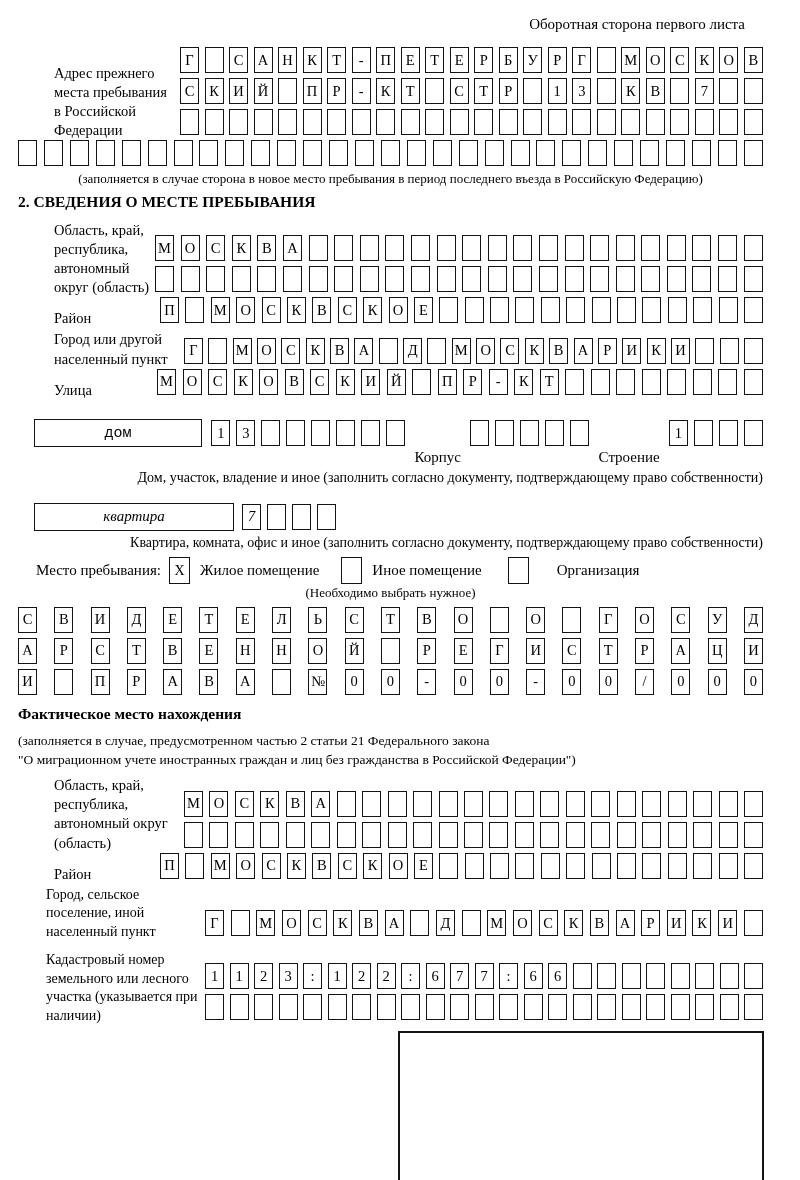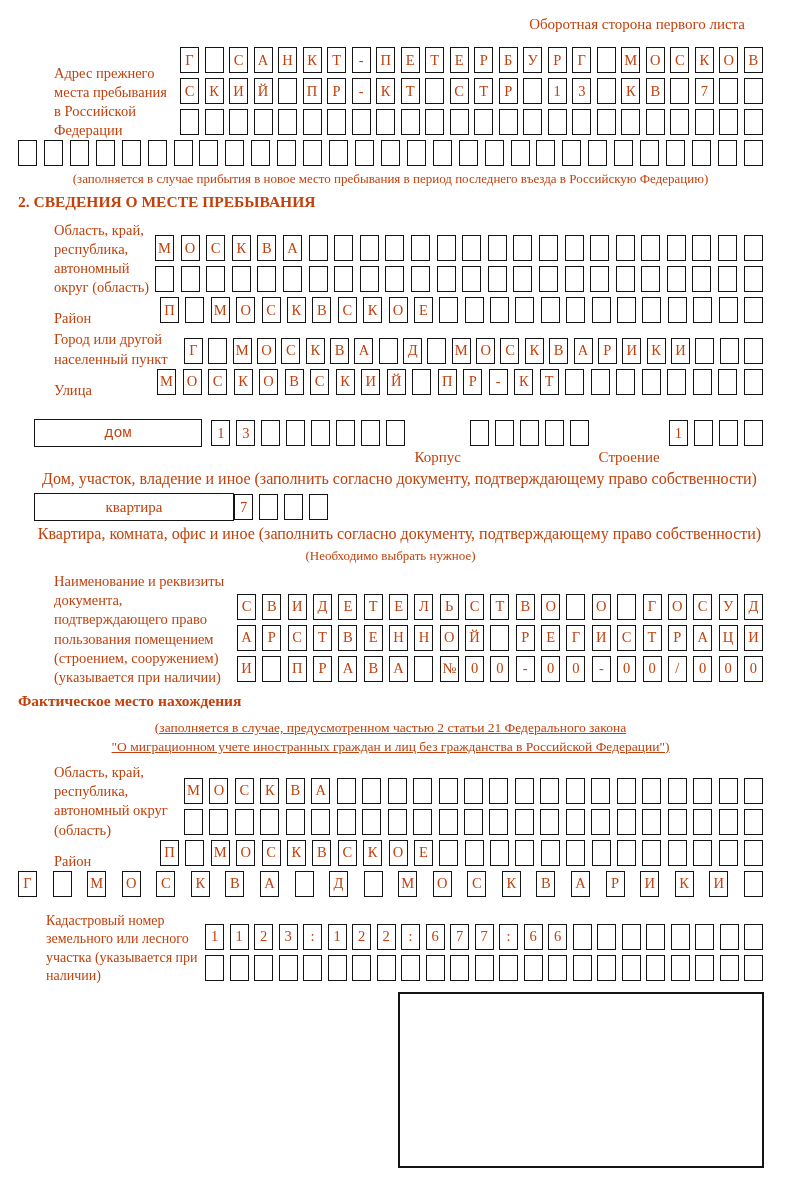--- a/index.html
+++ b/index.html
@@ -2,50 +2,50 @@
 <html><head>
 <meta charset="utf-8">
 <style>
   html,body{margin:0;padding:0;background:#fff;}
   .form{
     position:relative;
     width:800px;height:1180px;
     box-sizing:border-box;
     padding:12px 37px 0 18px;
     font-family:"Liberation Serif","DejaVu Serif",serif;
-    color:#c2410c;background:#fff;
+    color:#000000;background:#fff;
     overflow:hidden;
   }
   .corner{text-align:right;font-size:15px;margin:4px 18px 14px 0;}
   .frow{display:flex;align-items:flex-end;}
   .flabel{box-sizing:border-box;padding:2px 4px 0 36px;font-size:14.5px;line-height:1.32;flex:0 0 auto;}
   .w162{flex-basis:162px}.w137{flex-basis:137px}.w142{flex-basis:142px}
   .w166{flex-basis:166px}.w139{flex-basis:139px}.w219{flex-basis:219px}
   .w187{flex-basis:187px}
   .fs14{font-size:14px;padding-left:28px;}
   .rowscol{flex:1 1 auto;min-width:0;}
   .cells{display:flex;justify-content:space-between;margin-bottom:5px;}
   .cell{box-sizing:border-box;flex:0 0 19px;width:19px;height:26px;border:1.6px solid #141414;
         display:flex;align-items:center;justify-content:center;font-size:14.5px;background:#fff;}
   .cellgroup{display:flex;gap:6px;}
   .note{font-size:13px;text-align:center;margin:1px 0 5px 0;line-height:1.3;}
-  .note-left{font-size:16px;text-align:center;margin:1px 0 3px 18px;line-height:1.3;}
+  .note-left{font-size:14px;text-align:right;margin:1px 0 3px 18px;line-height:1.3;}
   .sect-title{font-size:15.5px;font-weight:bold;margin:5px 0 8px 0;}
   .house-row{display:flex;align-items:center;justify-content:space-between;margin:1px 0 3px 16px;}
   .widebox{box-sizing:border-box;border:1.6px solid #141414;height:28px;display:flex;
            align-items:center;justify-content:center;font-size:15px;background:#fff;}
   .dombox{width:168px;font-family:Liberation Mono, monospace;}
   .aptbox{width:200px;}
   .inline-label{font-size:15px;white-space:nowrap;margin-top:48px;}
-  .apt-row{display:flex;align-items:center;margin:4px 0 3px 16px;}
+  .apt-row{display:flex;align-items:center;gap:8px;margin:16px 0 3px 16px;font-style:italic;}
   .stay-row{display:flex;align-items:center;font-size:15px;margin:5px 0 1px 18px;}
   .checkbox{box-sizing:border-box;width:21px;height:27px;border:1.6px solid #141414;display:flex;
             align-items:center;justify-content:center;font-size:14px;flex:0 0 auto;background:#fff;}
   .mL8{margin-left:8px}.mL10{margin-left:10px}.mL22{margin-left:22px}.mL26{margin-left:26px}.mL28{margin-left:28px}
-  .fact-note{font-size:13.5px;text-align:center;line-height:1.42;margin:0;text-decoration:underline;}
+  .fact-note{font-size:13.5px;line-height:1.42;margin:0;}
   .mt22{margin-top:22px;}
   .stampbox{width:362px;height:172px;border:2px solid #141414;margin:6px 0 0 380px;background:#fff;}
   .mb2{margin-bottom:2px;}
 </style>
 </head>
 <body>
 
 <div class="form">
 
   <div class="corner">Оборотная сторона первого листа</div>
@@ -157,21 +157,21 @@
       <span class="cell"></span>
       <span class="cell"></span>
       <span class="cell"></span>
       <span class="cell"></span>
       <span class="cell"></span>
       <span class="cell"></span>
       <span class="cell"></span>
       <span class="cell"></span>
       <span class="cell"></span>
     </div>
-  <div class="note">(заполняется в случае прибытия в новое место пребывания в период последнего въезда в Российскую Федерацию)</div>
+  <div class="note">(заполняется в случае сторона в новое место пребывания в период последнего въезда в Российскую Федерацию)</div>
 
   <div class="sect-title">2. СВЕДЕНИЯ О МЕСТЕ ПРЕБЫВАНИЯ</div>
 
   <div class="frow">
     <div class="flabel w137">Область, край, республика, автономный округ (область)</div>
     <div class="rowscol">
       <div class="cells">
           <span class="cell">М</span>
           <span class="cell">О</span>
           <span class="cell">С</span>
@@ -356,24 +356,32 @@
     <div class="widebox aptbox">квартира</div>
     <div class="cellgroup">
         <span class="cell">7</span>
         <span class="cell"></span>
         <span class="cell"></span>
         <span class="cell"></span>
       </div>
   </div>
   <div class="note-left">Квартира, комната, офис и иное (заполнить согласно документу, подтверждающему право собственности)</div>
 
+  <div class="stay-row">
+    <span>Место пребывания:</span>
+    <span class="checkbox mL8">X</span>
+    <span class="mL10">Жилое помещение</span>
+    <span class="checkbox mL22"></span>
+    <span class="mL10">Иное помещение</span>
+    <span class="checkbox mL26"></span>
+    <span class="mL28">Организация</span>
+  </div>
   <div class="note">(Необходимо выбрать нужное)</div>
 
   <div class="frow mb2">
-    <div class="flabel w219">Наименование и реквизиты документа, подтверждающего право пользования помещением (строением, сооружением) (указывается при наличии)</div>
     <div class="rowscol">
       <div class="cells">
           <span class="cell">С</span>
           <span class="cell">В</span>
           <span class="cell">И</span>
           <span class="cell">Д</span>
           <span class="cell">Е</span>
           <span class="cell">Т</span>
           <span class="cell">Е</span>
           <span class="cell">Л</span>
@@ -526,20 +534,21 @@
           <span class="cell"></span>
           <span class="cell"></span>
           <span class="cell"></span>
           <span class="cell"></span>
           <span class="cell"></span>
         </div>
     </div>
   </div>
 
   <div class="frow">
+    <div class="flabel w187 fs14">Город, сельское поселение, иной населенный пункт</div>
     <div class="rowscol">
       <div class="cells">
           <span class="cell">Г</span>
           <span class="cell"></span>
           <span class="cell">М</span>
           <span class="cell">О</span>
           <span class="cell">С</span>
           <span class="cell">К</span>
           <span class="cell">В</span>
           <span class="cell">А</span>

